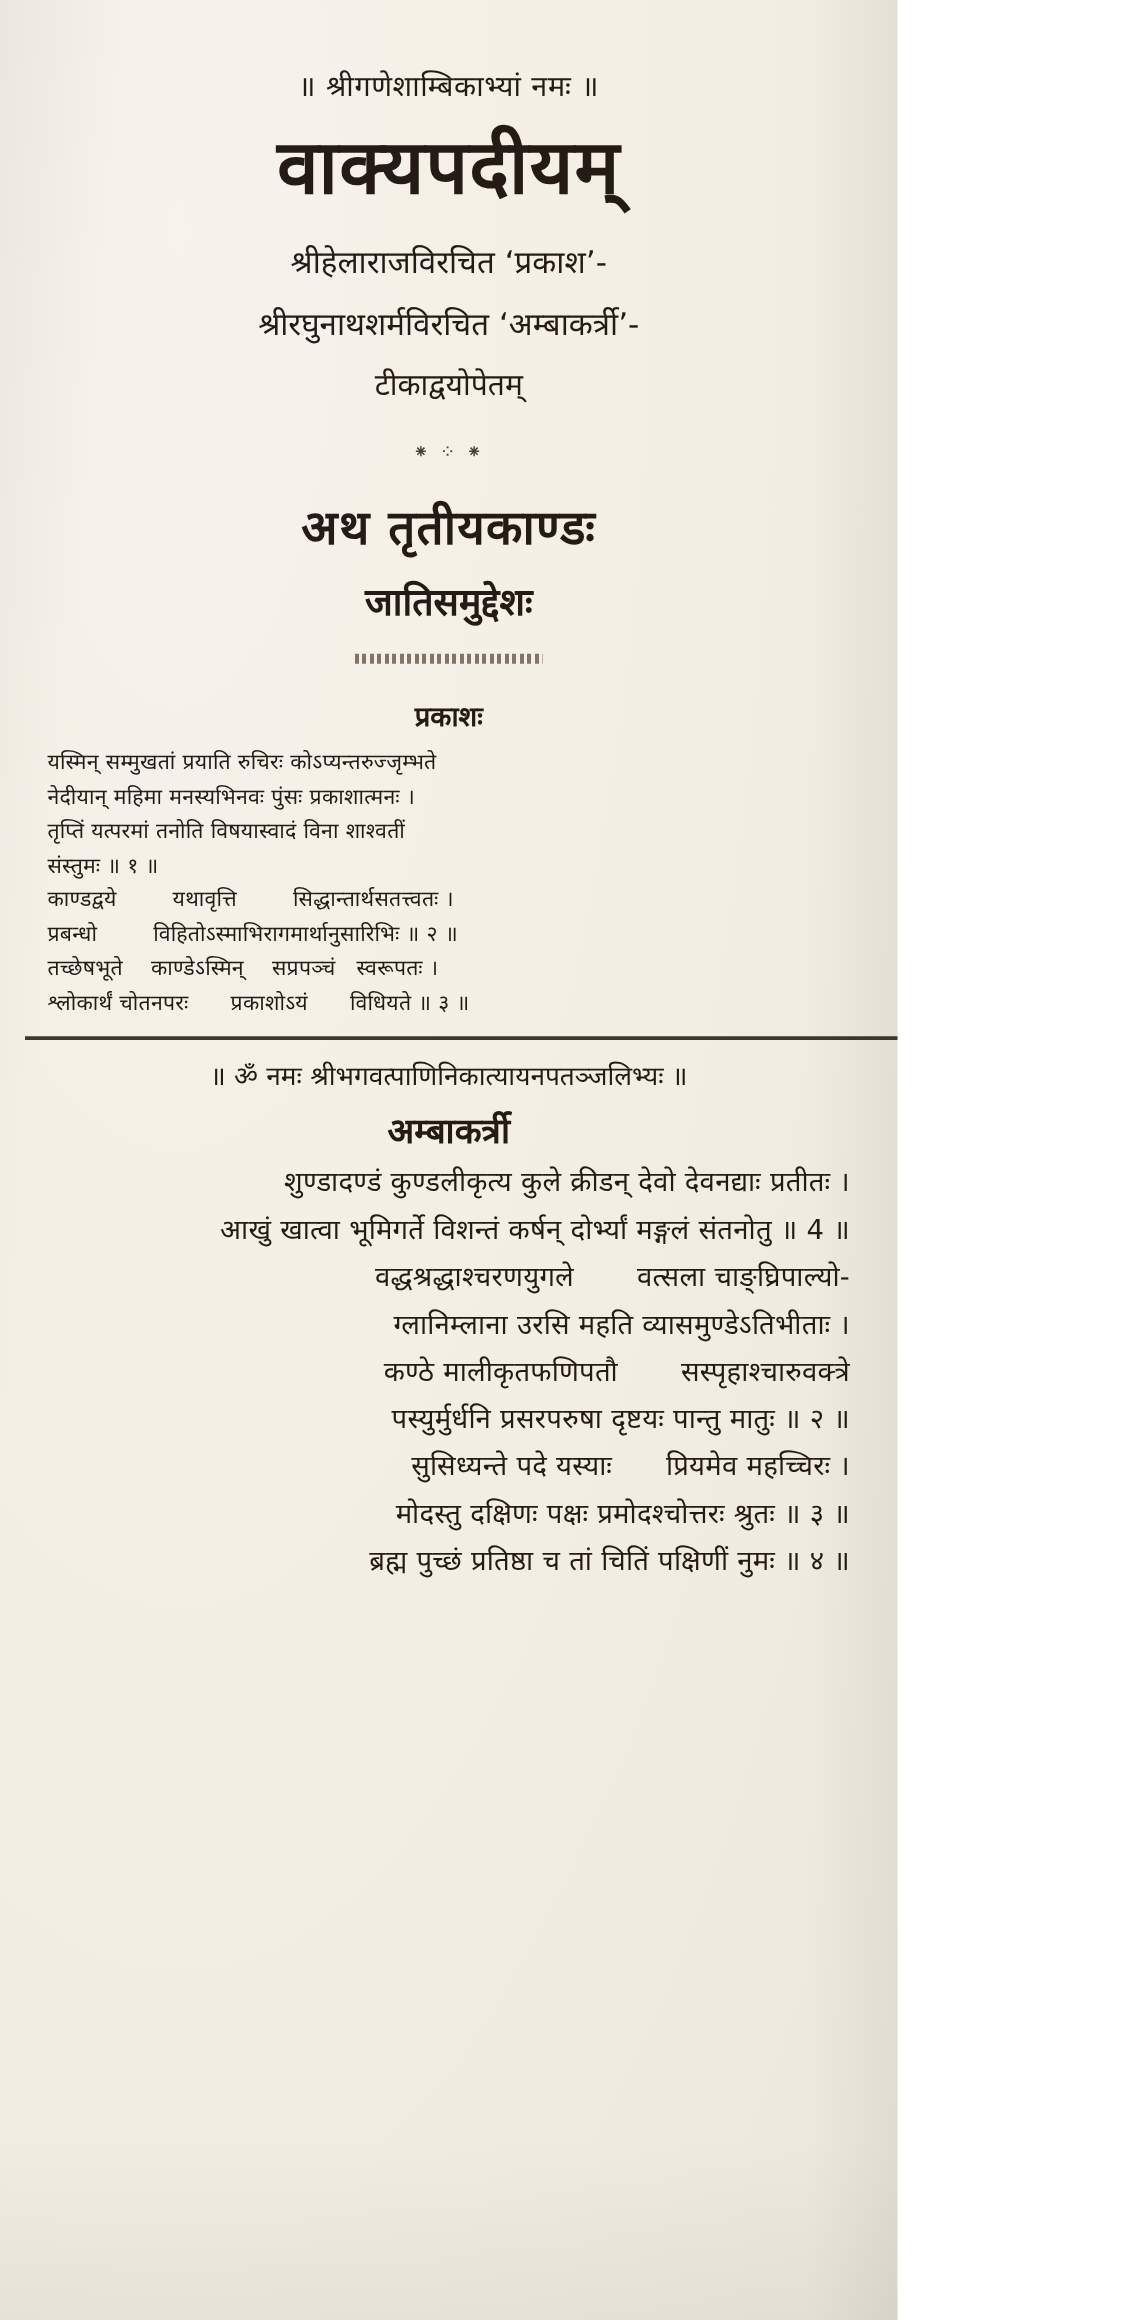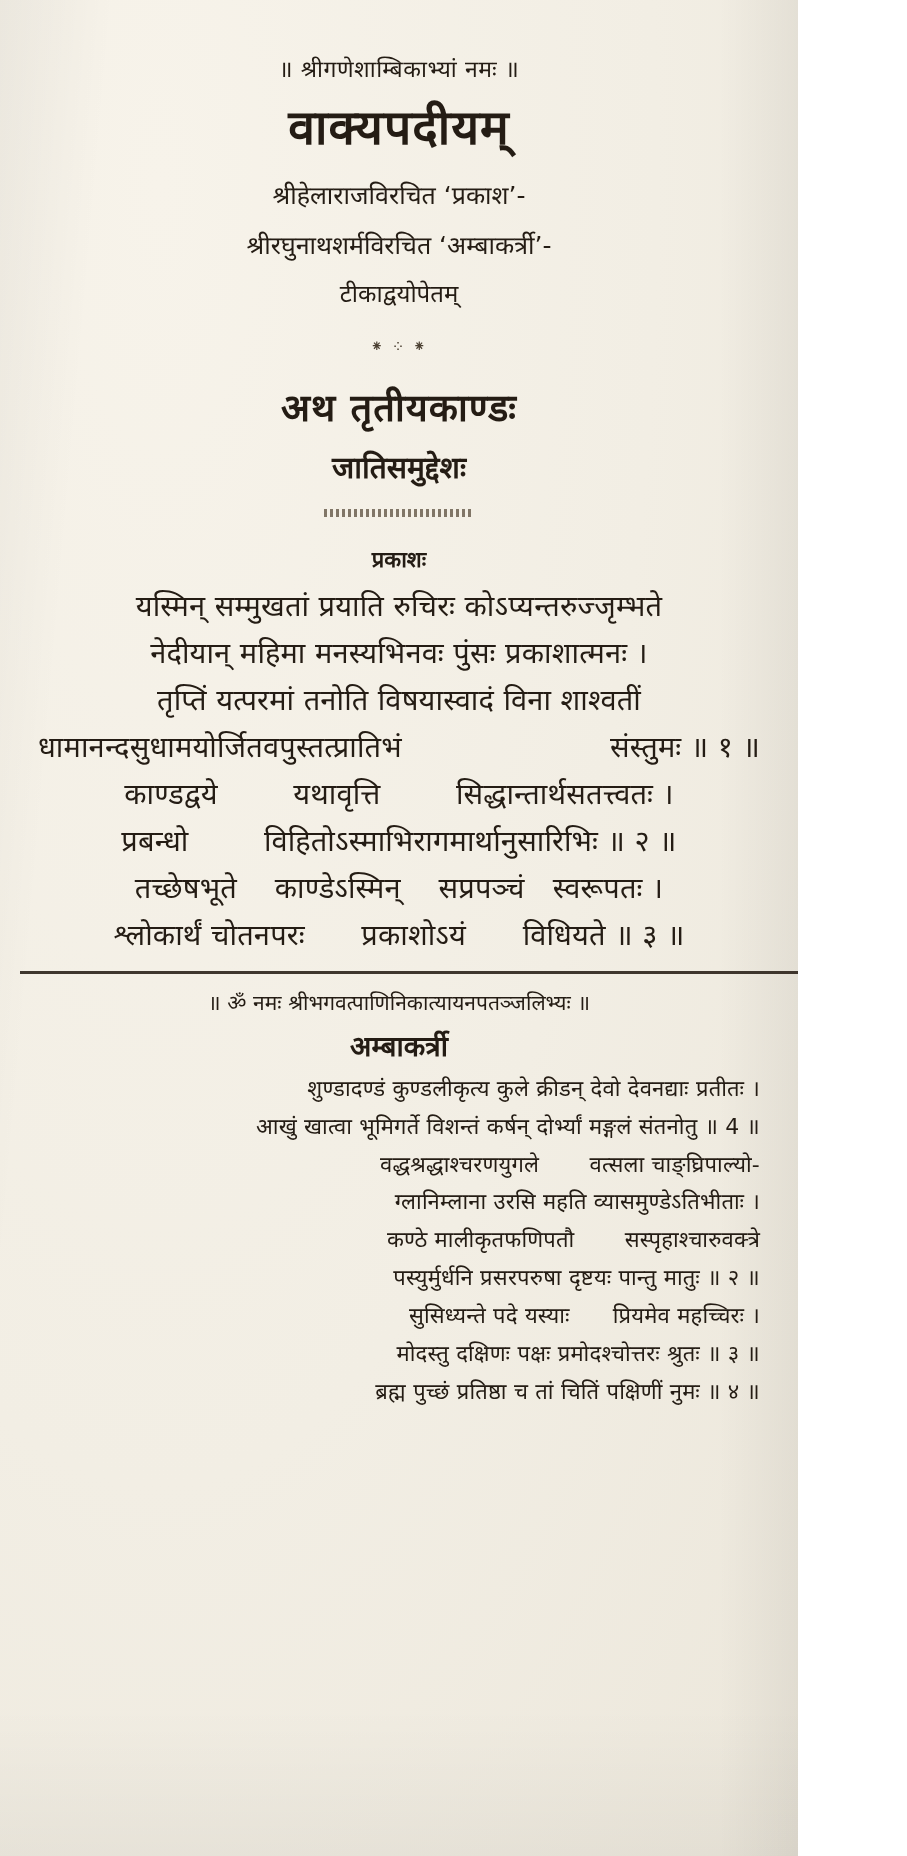--- a/index.html
+++ b/index.html
@@ -8,21 +8,21 @@
     background: #ffffff;
   }
   body {
     width: 907px;
     height: 1856px;
     overflow: hidden;
     font-family: "DejaVu Sans", sans-serif;
   }
   .page {
     position: relative;
-    width: 798px;
+    width: 718px;
     height: 1856px;
     background: #f3efe6;
     background-image:
       radial-gradient(ellipse at 20% 10%, #f7f3ea 0%, #f2eee4 55%, #ece7db 100%);
     overflow: hidden;
   }
   .page::after {
     content: "";
     position: absolute;
     inset: 0;
@@ -44,21 +44,21 @@
   }
   .center { text-align: center; }
 
   .invocation {
     margin-top: 52px;
     font-size: 23px;
     letter-spacing: 0.5px;
   }
   .main-title {
     margin-top: 16px;
-    font-size: 48px;
+    font-size: 60px;
     font-weight: bold;
     letter-spacing: 1px;
     line-height: 1.15;
   }
   .sub-line {
     font-size: 25px;
     margin-top: 22px;
     line-height: 1.5;
   }
   .sub-line.second { margin-top: 12px; }
@@ -99,25 +99,24 @@
   .section-head {
     margin-top: 26px;
     font-size: 22px;
     font-weight: bold;
   }
 
   .verse-block {
     margin-top: 10px;
   }
   .verse-line {
-    font-size: 29px;
+    font-size: 17px;
     line-height: 1.62;
     white-space: pre;
     letter-spacing: 0.2px;
-    text-align: center;
   }
   .verse-line.justify {
     white-space: normal;
     display: flex;
     justify-content: space-between;
   }
   .verse-line.justify > span { white-space: pre; }
 
   .divider-thick {
     margin: 12px -38px 0 -18px;
@@ -168,21 +167,20 @@
 
     <div class="rule-wavy"></div>
 
     <div class="section-head center dev">प्रकाशः</div>
 
     <div class="verse-block">
       <div class="verse-line dev">यस्मिन् सम्मुखतां प्रयाति रुचिरः कोऽप्यन्तरुज्जृम्भते</div>
       <div class="verse-line dev">नेदीयान् महिमा मनस्यभिनवः पुंसः प्रकाशात्मनः ।</div>
       <div class="verse-line dev">तृप्तिं यत्परमां तनोति विषयास्वादं विना शाश्वतीं</div>
       <div class="verse-line justify dev">
-        <span>धामानन्दसुधामयोर्जितवपुस्तत्प्रातिभं</span>
         <span>संस्तुमः ॥ १ ॥</span>
       </div>
       <div class="verse-line dev">काण्डद्वये        यथावृत्ति        सिद्धान्तार्थसतत्त्वतः ।</div>
       <div class="verse-line dev">प्रबन्धो        विहितोऽस्माभिरागमार्थानुसारिभिः ॥ २ ॥</div>
       <div class="verse-line dev">तच्छेषभूते    काण्डेऽस्मिन्    सप्रपञ्चं   स्वरूपतः ।</div>
       <div class="verse-line dev">श्लोकार्थं चोतनपरः      प्रकाशोऽयं      विधियते ॥ ३ ॥</div>
     </div>
 
     <div class="divider-thick"></div>
 

